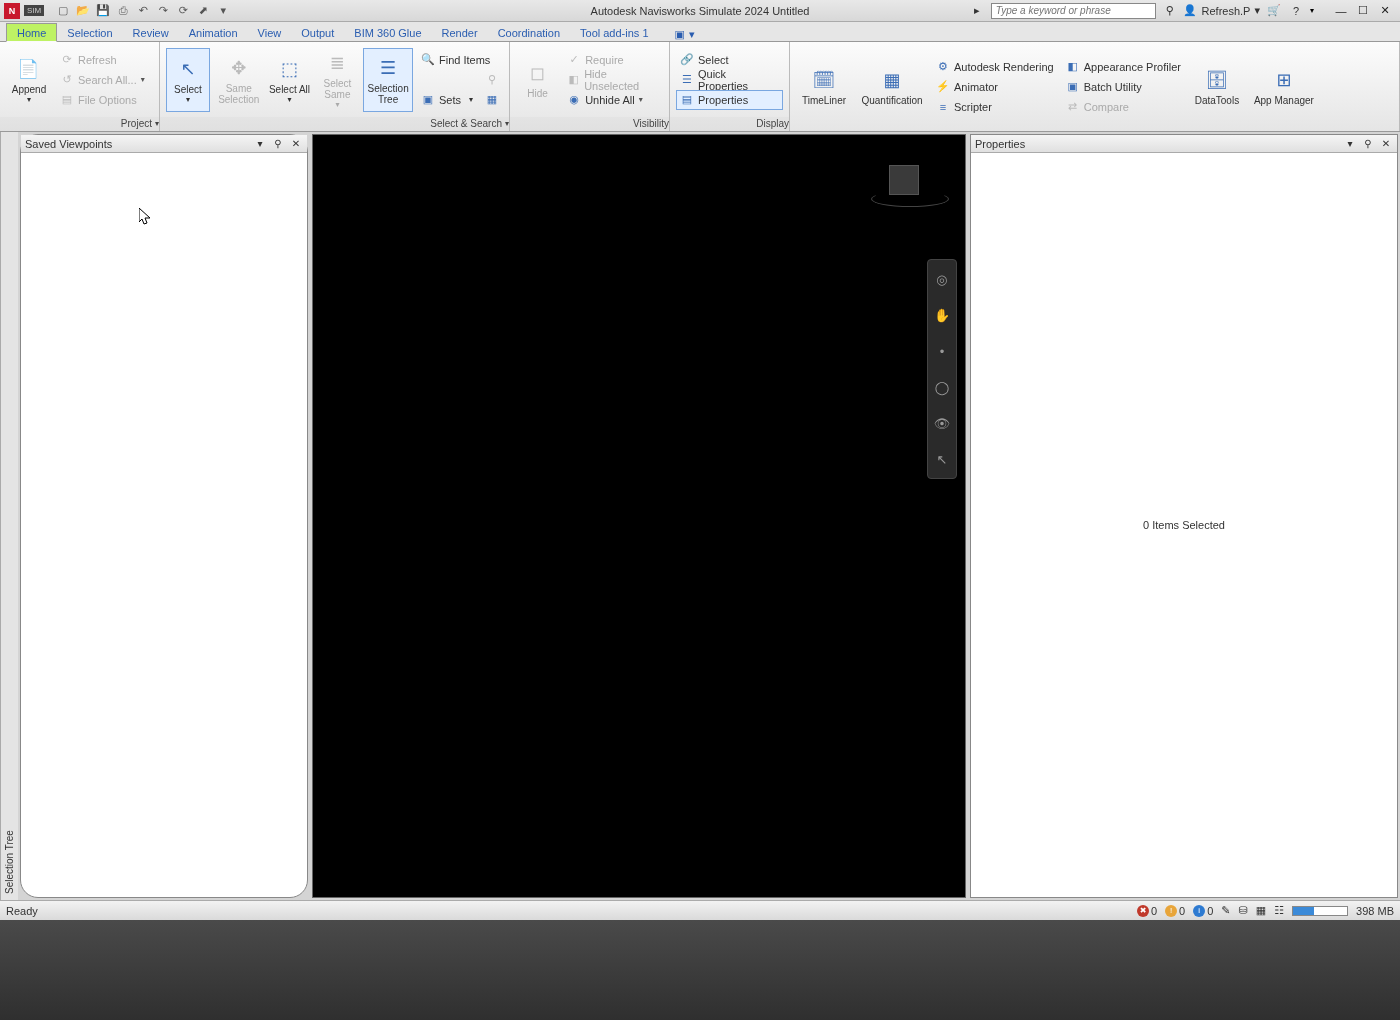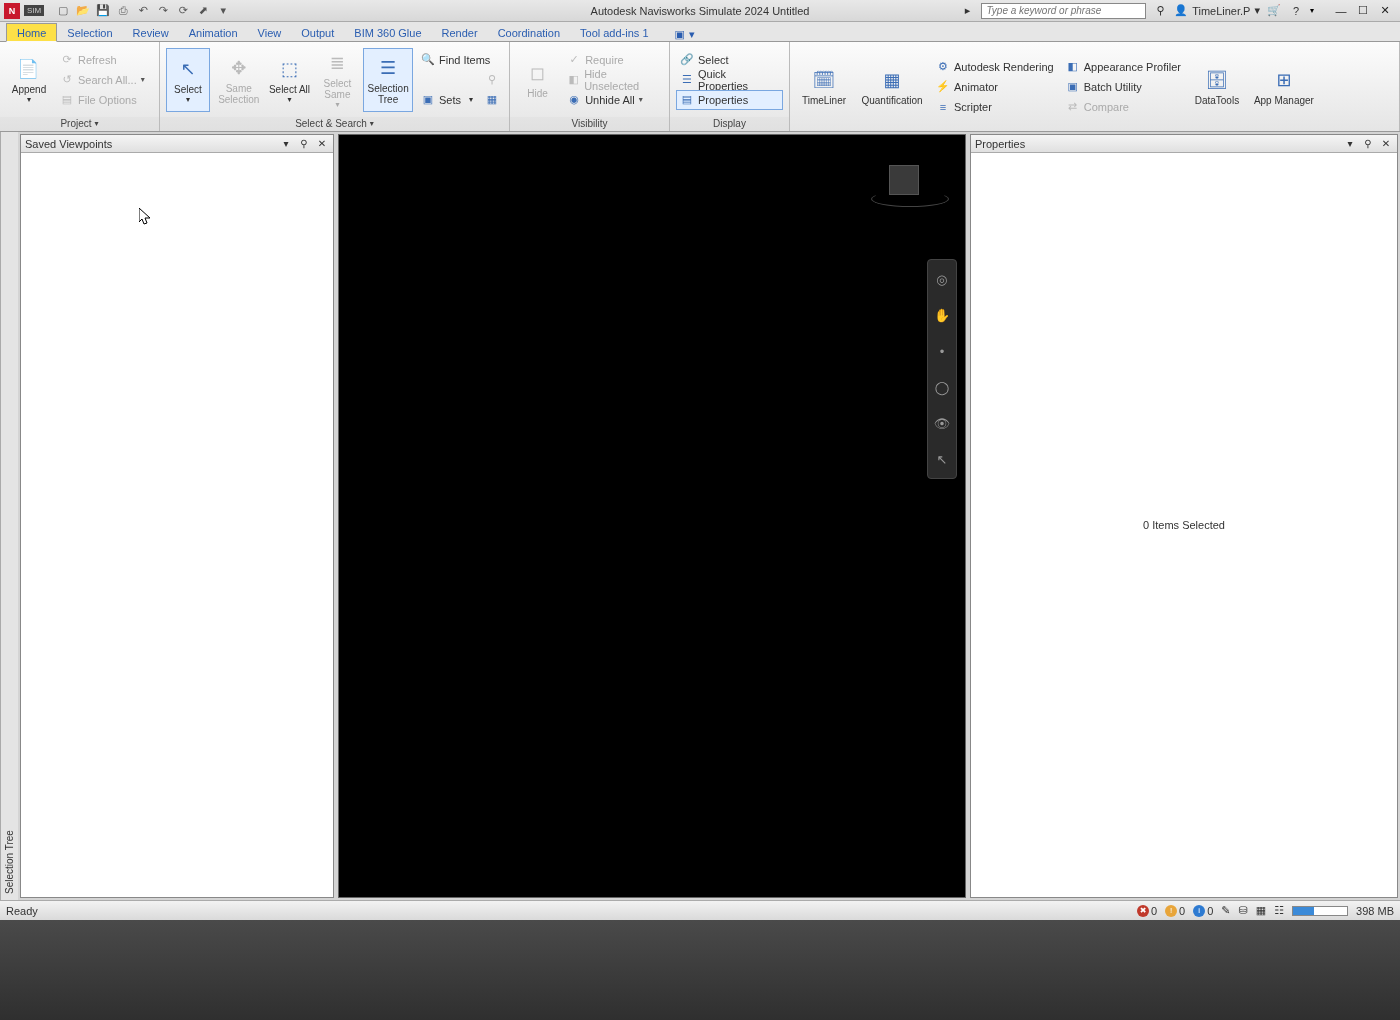--- a/index.html
+++ b/index.html
@@ -16,45 +16,45 @@
 .tb-right { margin-left: auto; display: flex; align-items: center; gap: 6px; padding-right: 6px; }
 .search-box { width: 165px; height: 16px; background: #fff; border: 1px solid #888; font-size: 10px; font-style: italic; color: #888; padding: 0 4px; }
 .tb-icon { width: 16px; height: 16px; display: flex; align-items: center; justify-content: center; color: #333; cursor: pointer; }
 .user-block { display: flex; align-items: center; gap: 4px; color: #333; }
 .win-ctrl { display: flex; gap: 4px; margin-left: 12px; }
 .win-ctrl span { width: 18px; height: 14px; display: flex; align-items: center; justify-content: center; color: #222; cursor: pointer; font-size: 11px; }
 
 
 .ribbon-tabs { height: 20px; background: #e6e6e6; display: flex; align-items: flex-end; border-bottom: 1px solid #999; padding-left: 6px; }
 .ribbon-tab { padding: 3px 10px 2px 10px; color: #2a5db0; cursor: pointer; font-size: 11px; }
-.ribbon-tab.active { background: #fde047; border: 1px solid #999; border-bottom: 1px solid #fafafa; margin-bottom: -1px; color: #2a5db0; }
+.ribbon-tab.active { background: #bef264; border: 1px solid #999; border-bottom: 1px solid #fafafa; margin-bottom: -1px; color: #2a5db0; }
 .ribbon-extra { margin-left: 16px; color: #2a5db0; display:flex; align-items:center; gap:4px; }
 
 
 .ribbon { height: 90px; background: linear-gradient(#fcfcfc,#e5e5e5); border-bottom: 1px solid #999; display: flex; }
 .ribbon-panel { border-right: 1px solid #bbb; display: flex; flex-direction: column; }
 .panel-body { flex: 1; display: flex; align-items: center; padding: 2px 6px; gap: 4px; }
-.panel-title { text-align: center; font-size: 10px; color: #444; padding: 1px 0 2px 0; background: rgba(0,0,0,0.02); display:flex; justify-content:center; align-items:center; gap:3px;}
+.panel-title { text-align: center; font-size: 10px; color: #444; padding: 1px 0 2px 0; background: rgba(0,0,0,0.02); display:flex; justify-content:flex-end; align-items:center; gap:3px;}
 .big-btn { display: flex; flex-direction: column; align-items: center; justify-content: center; width: 46px; height: 64px; cursor: pointer; color: #333; font-size: 10px; text-align: center; border: 1px solid transparent; }
 .big-btn.active { background: #e3efff; border: 1px solid #7aa7e0; }
 .big-btn.disabled { color: #aaa; }
 .big-btn .ico { width: 26px; height: 26px; margin-bottom: 2px; display:flex;align-items:center;justify-content:center; font-size:18px; color:#3b6db5; }
 .big-btn.disabled .ico{ color:#bbb; }
 .small-row { display: flex; align-items: center; gap: 4px; padding: 1px 4px; cursor: pointer; color: #333; height: 20px; }
 .small-row.disabled { color: #aaa; }
 .small-row .sico { width: 14px; height: 14px; display:flex;align-items:center;justify-content:center; font-size:11px; color:#3b6db5; }
 .small-row.disabled .sico{ color:#bbb; }
 .small-row.active { background: #e3efff; border: 1px solid #7aa7e0; padding: 0 3px; }
 .col-stack { display: flex; flex-direction: column; justify-content: center; }
 
 
 .workspace { display: flex; height: 768px; }
 .collapsed-tab { width: 18px; background: #e4e4e4; border-right: 1px solid #aaa; writing-mode: vertical-rl; text-orientation: mixed; font-size: 10px; color: #333; padding: 6px 2px; cursor: pointer; display:flex; align-items:center; justify-content:flex-start; transform: rotate(180deg);}
 .panel { background: #fff; border: 1px solid #888; display: flex; flex-direction: column; }
-.panel.left { width: 314px; margin: 2px; }
+.panel.left { width: 288px; margin: 2px; border-radius: 18px; }
 .panel.right { width: 428px; margin: 2px; }
 .panel-header { height: 18px; background: linear-gradient(#f5f5f5,#e0e0e0); border-bottom: 1px solid #aaa; display: flex; align-items: center; padding: 0 4px; font-size: 11px; color: #333; }
 .panel-header .ph-ctrl { margin-left: auto; display: flex; gap: 4px; }
 .panel-header .ph-ctrl span { width: 14px; height: 12px; display:flex;align-items:center;justify-content:center; cursor: pointer; font-size:10px; color:#333; }
 .panel-content { flex: 1; overflow: auto; position: relative; }
 .props-msg { position: absolute; top: 50%; left: 50%; transform: translate(-50%,-50%); color: #333; font-size: 11px; }
 
 
 .viewport { flex: 1; background: #000; margin: 2px; border: 1px solid #666; position: relative; }
 .cursor-arrow { position:absolute; left:118px; top:55px; width:12px;height:18px; pointer-events:none;}
@@ -96,21 +96,21 @@
       <span>▾</span>
     </div>
   </div>
   <div class="tb-title">Autodesk Navisworks Simulate 2024   Untitled</div>
   <div class="tb-right">
     <span class="tb-icon">▸</span>
     <input class="search-box" placeholder="Type a keyword or phrase" style="">
     <span class="tb-icon">⚲</span>
     <div class="user-block">
       <span>👤</span>
-      <span>TimeLiner.P</span>
+      <span>Refresh.P</span>
       <span>▾</span>
     </div>
     <span class="tb-icon">🛒</span>
     <span class="tb-icon">?</span>
     <span style="font-size:8px;">▾</span>
     <div class="win-ctrl">
       <span>—</span>
       <span>☐</span>
       <span>✕</span>
     </div>

